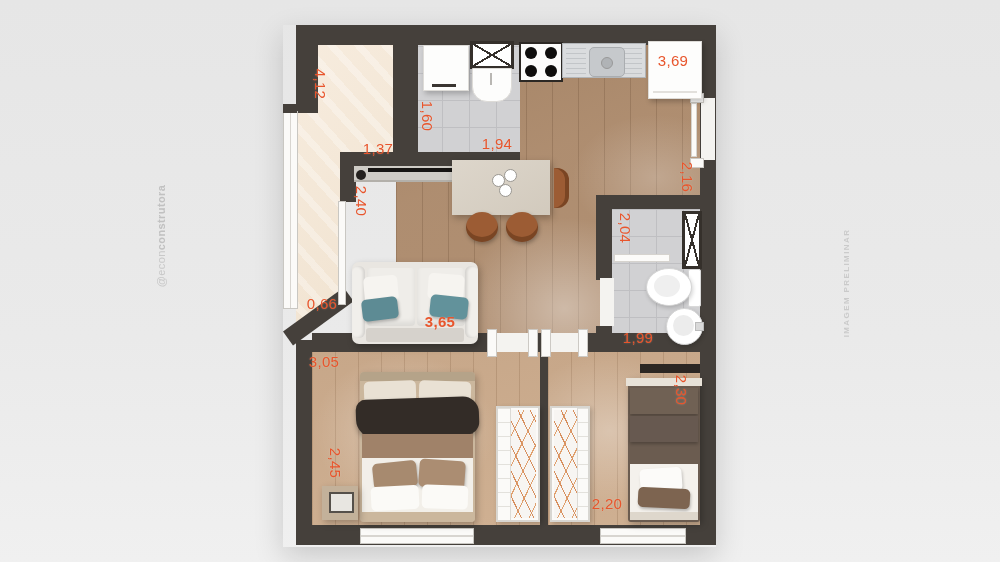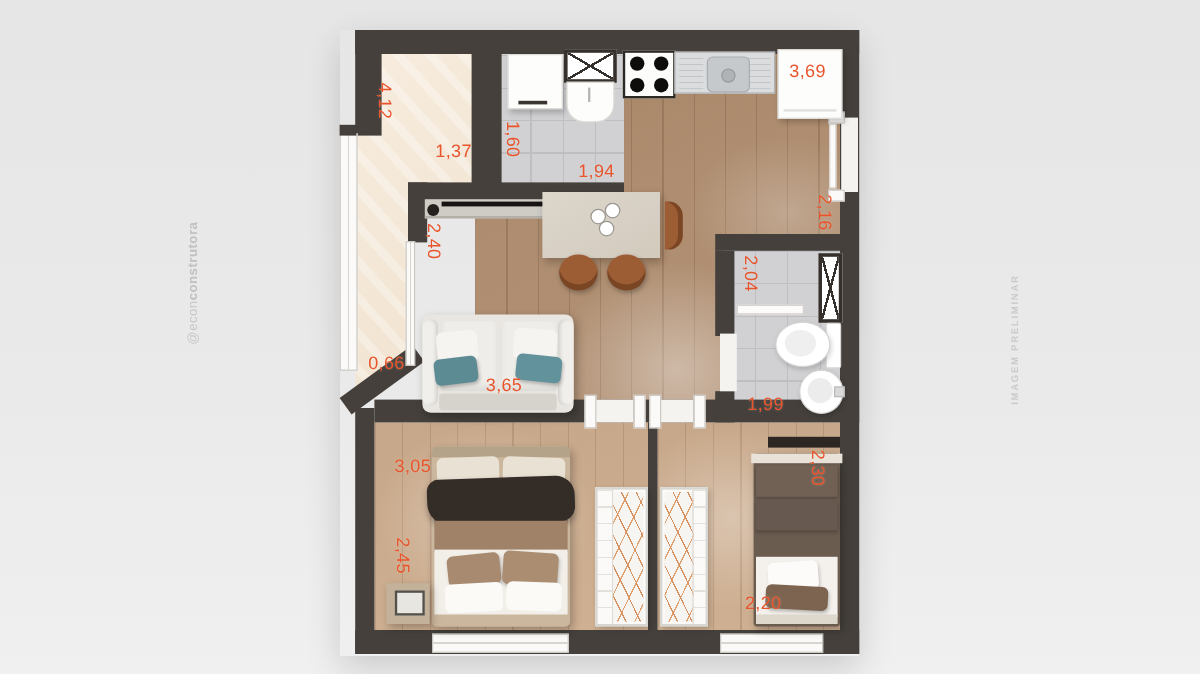--- a/index.html
+++ b/index.html
@@ -211,28 +211,28 @@
     <div class="abs" style="left:-2px;top:0;width:76px;height:8px;background:#e8e2d8;"></div>
     <div class="abs" style="left:2px;top:10px;width:68px;height:26px;background:#706154;box-shadow:0 2px 3px rgba(0,0,0,.25);"></div>
     <div class="abs" style="left:2px;top:38px;width:68px;height:26px;background:#675950;box-shadow:0 2px 3px rgba(0,0,0,.25);"></div>
     <div class="abs" style="left:2px;top:86px;width:68px;height:50px;background:#f4f1ec;"></div>
     <div class="pillow" style="left:12px;top:90px;width:42px;height:24px;background:#fcfbf9;transform:rotate(-4deg);box-shadow:1px 2px 3px rgba(0,0,0,.2);"></div>
     <div class="pillow" style="left:10px;top:110px;width:52px;height:20px;background:#7d6450;transform:rotate(3deg);box-shadow:1px 2px 3px rgba(0,0,0,.25);"></div>
     <div class="abs" style="left:2px;top:134px;width:68px;height:8px;background:#ded7cc;"></div>
   </div>
 
   <div class="dim rot" style="left:320px;top:84px;">4,12</div>
-  <div class="dim" style="left:378px;top:126px;text-align:center;">1,37</div>
+  <div class="dim" style="left:378px;top:148px;text-align:center;">1,37</div>
   <div class="dim rot" style="left:427px;top:116px;">1,60</div>
   <div class="dim" style="left:497px;top:143px;">1,94</div>
   <div class="dim" style="left:673px;top:60px;">3,69</div>
   <div class="dim rot" style="left:687px;top:177px;">2,16</div>
   <div class="dim rot" style="left:361px;top:201px;">2,40</div>
   <div class="dim" style="left:322px;top:303px;">0,66</div>
-  <div class="dim" style="left:420px;top:321px;">3,65</div>
+  <div class="dim" style="left:440px;top:321px;font-weight:bold;">3,65</div>
   <div class="dim rot" style="left:625px;top:228px;">2,04</div>
   <div class="dim" style="left:638px;top:337px;">1,99</div>
-  <div class="dim" style="left:344px;top:361px;margin-top:28px;">3,05</div>
+  <div class="dim" style="left:324px;top:361px;">3,05</div>
   <div class="dim rot" style="left:335px;top:463px;">2,45</div>
   <div class="dim rot" style="left:681px;top:390px;">2,30</div>
-  <div class="dim" style="left:636px;top:503px;">2,20</div>
+  <div class="dim" style="left:607px;top:503px;">2,20</div>
 
 </div>
 
 </body></html>

